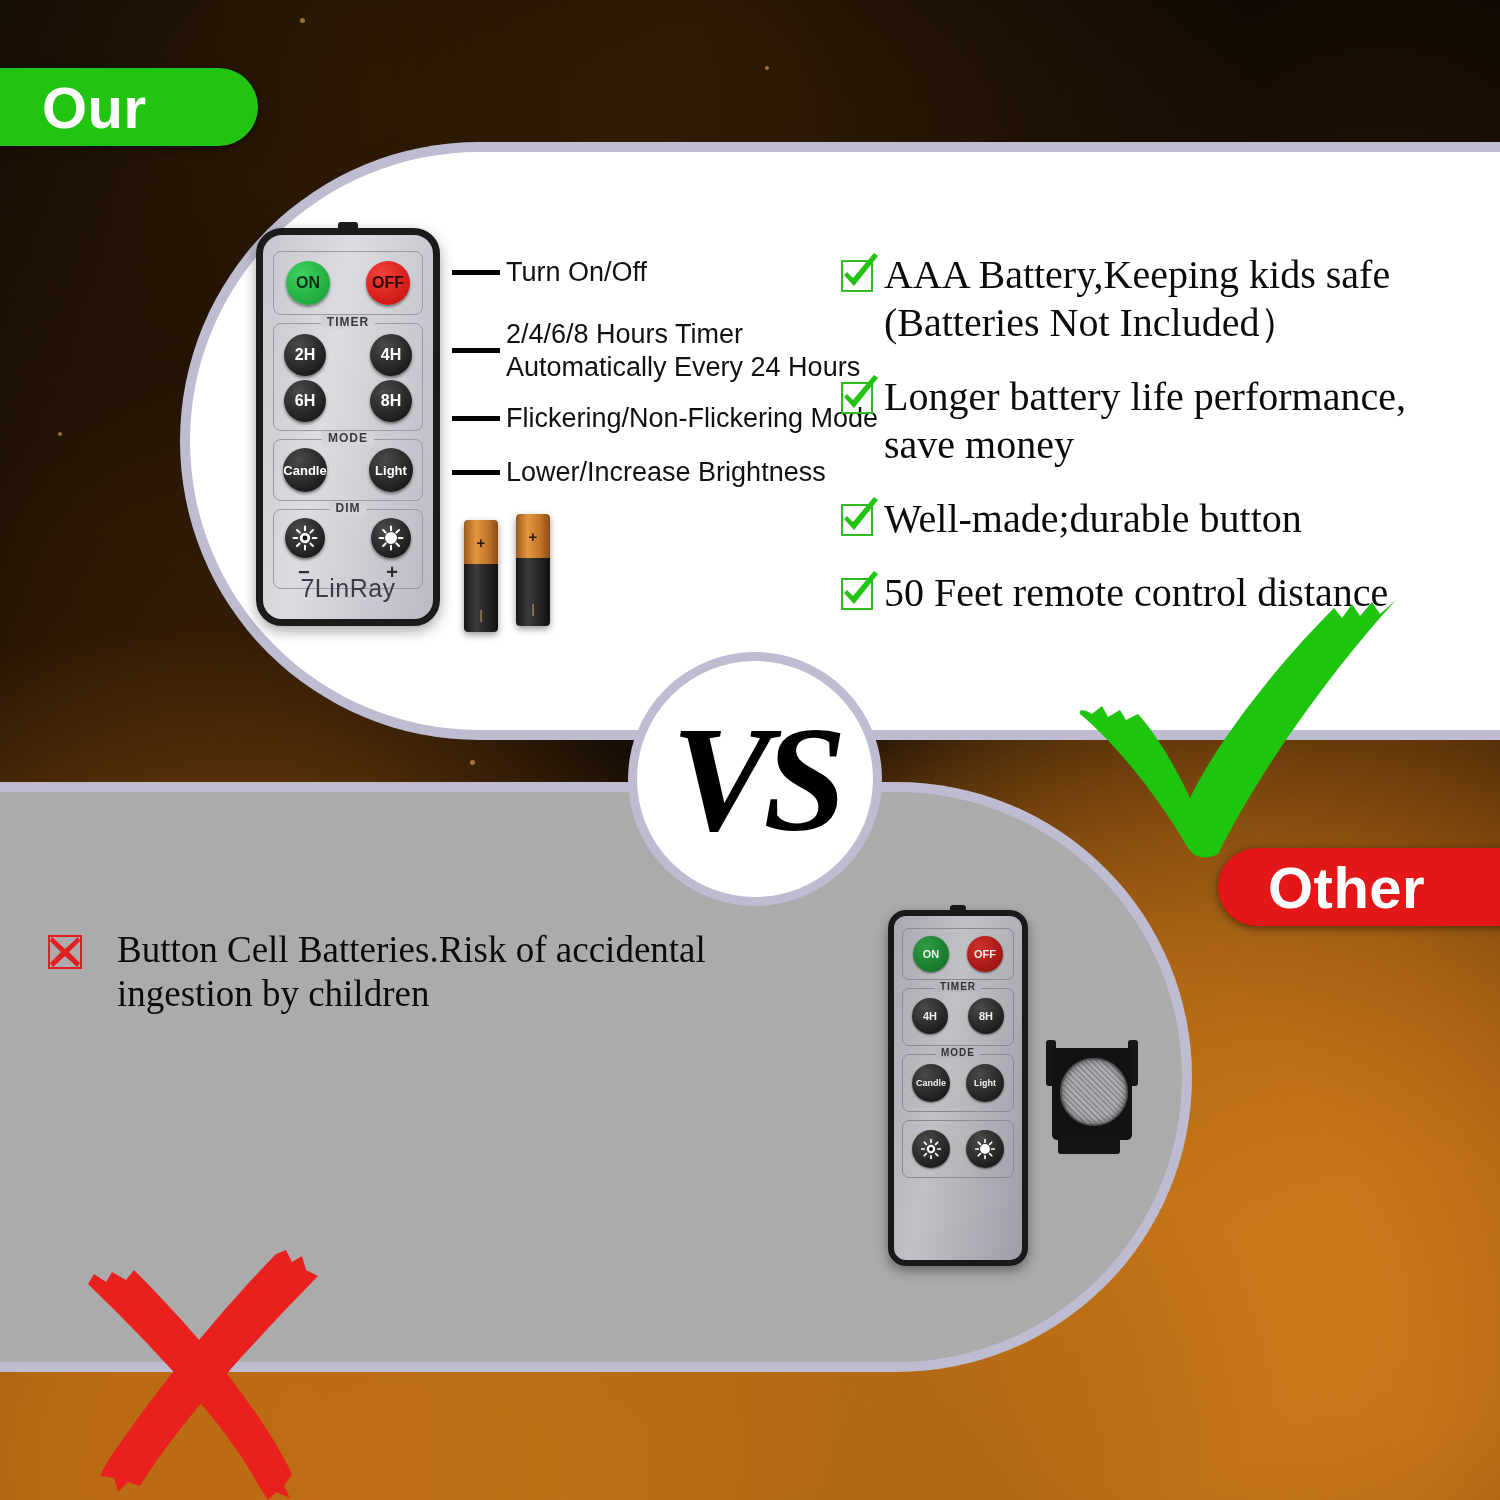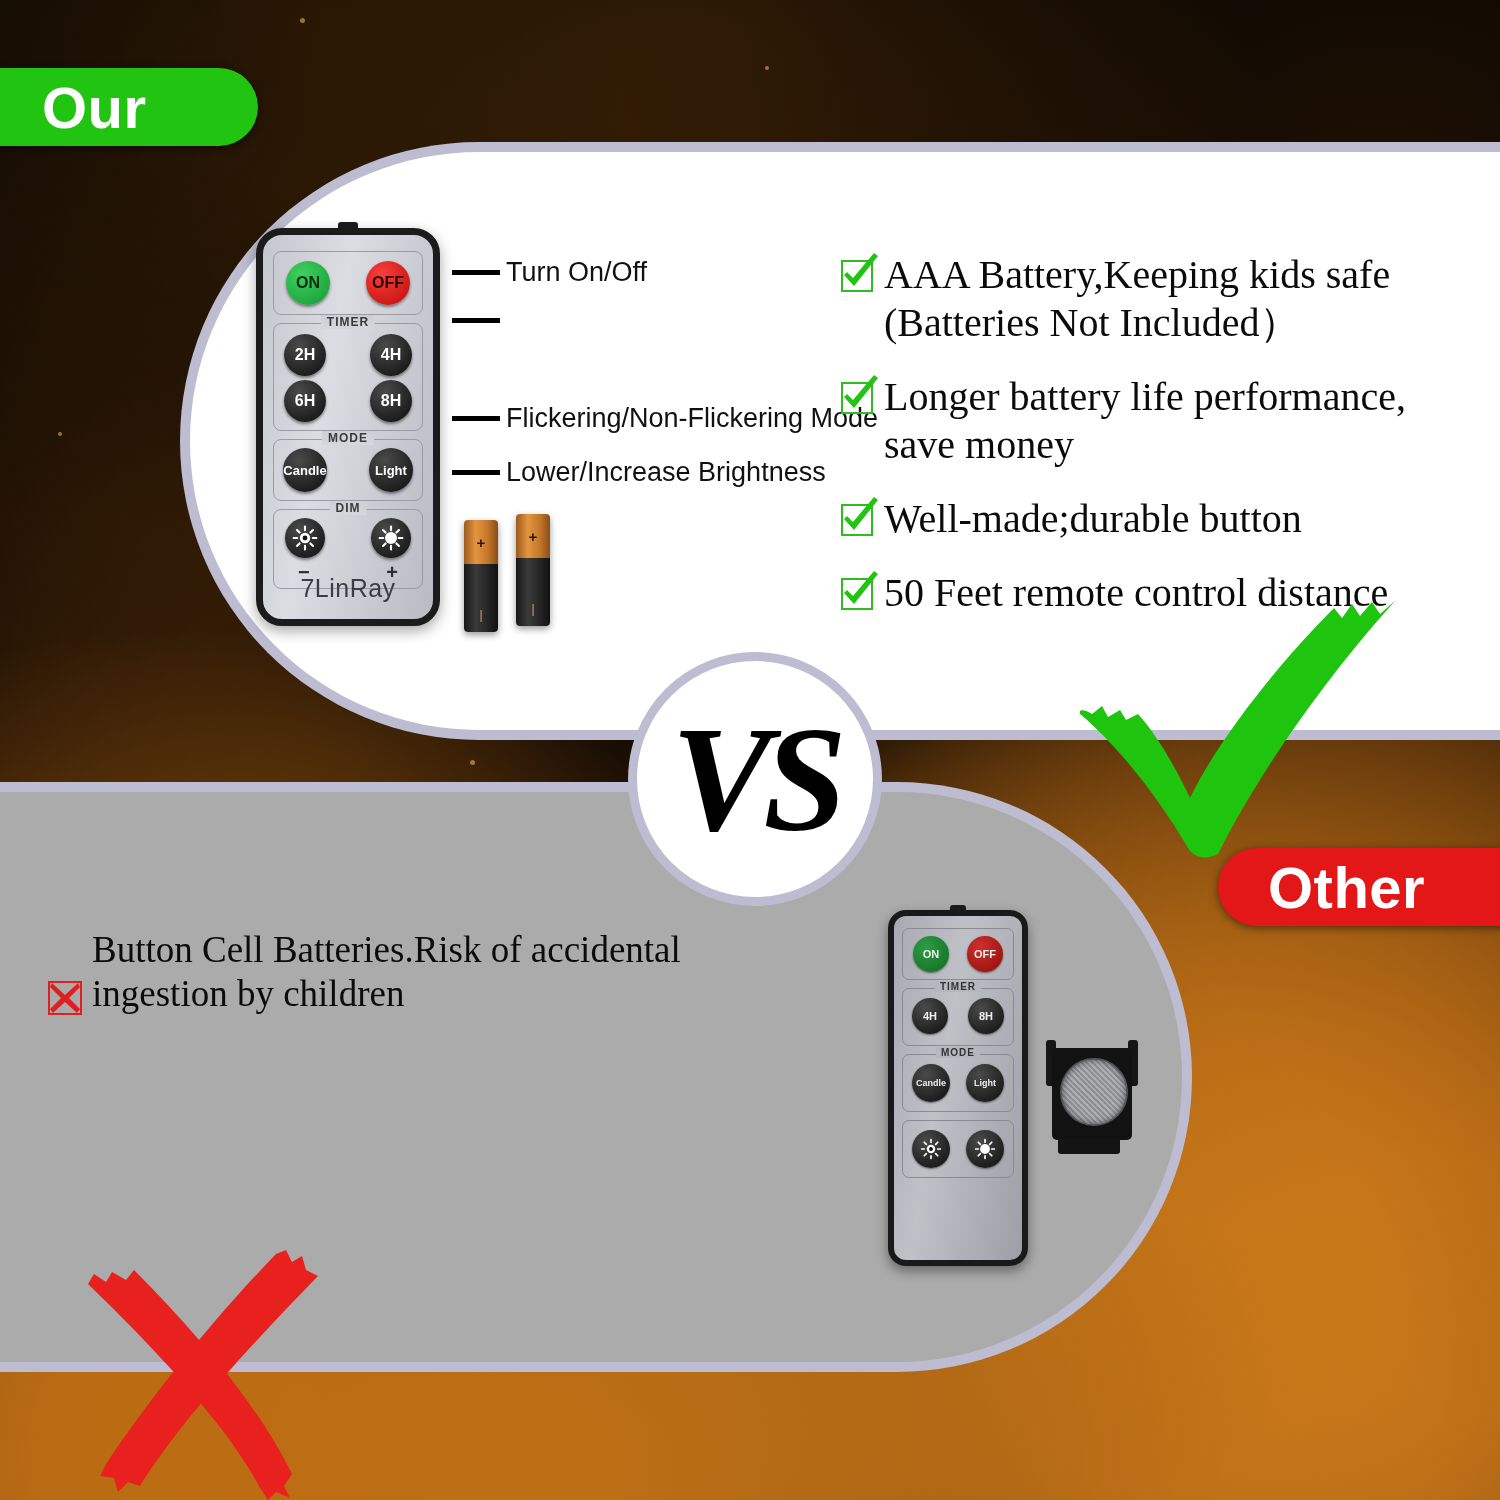--- a/index.html
+++ b/index.html
@@ -110,21 +110,21 @@
   
   .pros{position:absolute;left:838px;top:204px;width:660px;margin-top:47px;}
   .pro{display:flex;align-items:flex-start;margin-bottom:26px;}
   .chk{flex:0 0 auto;width:38px;height:38px;position:relative;margin-top:6px;margin-right:8px;}
   .chk .box{position:absolute;inset:3px;border:2px solid #2fbb22;}
   .chk svg{position:absolute;left:0;top:-4px;}
   .pro-t{font-family:"Liberation Serif",serif;font-size:40px;line-height:1.2;color:#0b0b0b;}
 
   
   .cons{position:absolute;left:48px;top:928px;width:740px;}
-  .con{display:flex;align-items:flex-end;margin-bottom:28px;}
+  .con{display:flex;align-items:flex-start;margin-bottom:28px;gap:25px;}
   .xbx{flex:0 0 auto;width:34px;height:34px;position:relative;margin-top:7px;margin-right:10px;}
   .xbx .box{position:absolute;inset:0;border:2px solid #e02020;}
   .xbx svg{position:absolute;inset:0;}
   .con-t{font-family:"Liberation Serif",serif;font-size:37px;line-height:1.18;color:#0b0b0b;}
 
   
   .remote2{
     position:absolute;left:888px;top:910px;width:140px;height:356px;
     background:linear-gradient(100deg,#a9aab1,#c0c1c7 40%,#9e9fa6);
     border:6px solid #191919;border-radius:18px;box-sizing:border-box;
@@ -237,20 +237,22 @@
     <div class="plus">+</div>
     <div class="minus">|</div>
   </div>
 
   <div class="callout" style="left:452px;top:256px;">
     <div class="dash"></div>
     <div class="calltext">Turn On/Off</div>
   </div>
   <div class="callout" style="left:452px;top:318px;">
     <div class="dash"></div>
+    <div class="calltext">2/4/6/8 Hours Timer
+Automatically Every 24 Hours</div>
   </div>
   <div class="callout" style="left:452px;top:402px;">
     <div class="dash"></div>
     <div class="calltext">Flickering/Non-Flickering Mode</div>
   </div>
   <div class="callout" style="left:452px;top:456px;justify-content:space-between;">
     <div class="dash"></div>
     <div class="calltext">Lower/Increase Brightness</div>
   </div>
 

